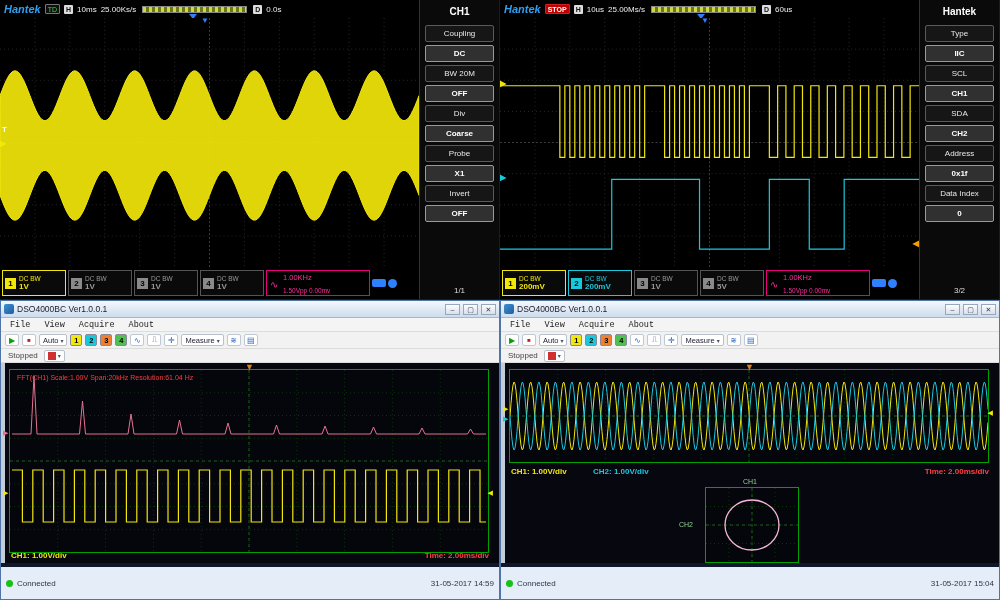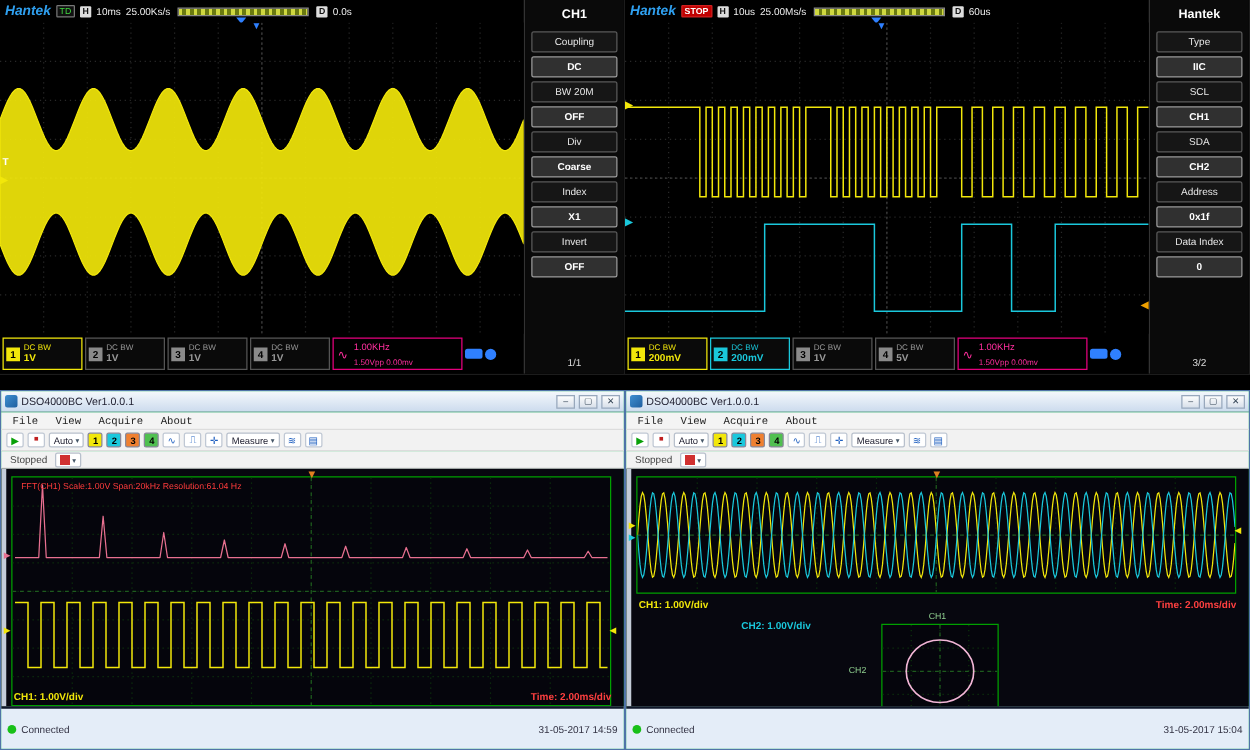--- a/index.html
+++ b/index.html
@@ -38,22 +38,22 @@
   .bticon{width:9px;height:9px;background:#2f80ff;border-radius:50%;flex:none;}
   .s-menu{width:80px;background:#0a0a0a;border-left:1px solid #333;display:flex;flex-direction:column;padding:2px 0;flex:none;}
   .menu-title{font-size:10px;color:#fff;text-align:center;margin:4px 0 8px;font-weight:bold;}
   .menu-items{flex:1;display:flex;flex-direction:column;gap:3px;padding:0 5px;}
   .mi{height:17px;line-height:16px;text-align:center;font-size:8px;border-radius:2px;overflow:hidden;white-space:nowrap;}
   .mi-label{background:#161616;border:1px solid #5a5a5a;color:#e8e8e8;}
   .mi-value{background:#303030;border:1px solid #9a9a9a;color:#fff;font-weight:bold;}
   .menu-page{font-size:8px;color:#ddd;text-align:center;margin:4px 0 2px;}
 
   
-  .app{display:flex;flex-direction:column;background:#22c55e;border:1px solid #4f74a8;font-size:9px;color:#222;
-    border-right:1px solid #4f74a8;margin-top:12px;}
+  .app{display:flex;flex-direction:column;background:#a21caf;border:1px solid #4f74a8;font-size:9px;color:#222;
+    border-right:1px solid #4f74a8;}
   .titlebar{height:17px;background:linear-gradient(#f4f8fc,#cddcee);display:flex;align-items:center;padding:0 3px;gap:3px;border-bottom:1px solid #a8b8cc;flex:none;}
   .appicon{width:10px;height:10px;background:linear-gradient(135deg,#3f8fd0,#1f5fa0);border-radius:2px;flex:none;}
   .apptitle{flex:1;font-size:8.5px;color:#223;white-space:nowrap;overflow:hidden;}
   .winbtn{width:15px;height:11px;border:1px solid #98a8bc;background:linear-gradient(#fdfdfd,#d8e0ea);font-size:7px;line-height:9px;text-align:center;color:#345;flex:none;}
   .menubar{height:14px;display:flex;align-items:center;background:#f4f4f4;border-bottom:1px solid #ddd;padding-left:2px;flex:none;}
   .menuitem{padding:0 7px;font-size:8.5px;color:#222;font-family:Liberation Mono, monospace;}
   .toolbar{display:flex;align-items:center;gap:3px;padding:0 4px;background:#f2f2f2;border-bottom:1px solid #dcdcdc;flex:none;}
   .tb-main{height:17px;}
   .tb-status{height:14px;}
   .tbtn{width:14px;height:12px;border:1px solid #c0c8d4;background:#fff;display:flex;align-items:center;justify-content:center;font-size:8px;border-radius:2px;flex:none;}
@@ -73,21 +73,21 @@
   .plotbox svg{display:block;}
   .fftbox{left:8px;top:6px;width:480px;height:184px;}
   .sinebox{left:8px;top:6px;width:480px;height:94px;}
   .xybox{left:204px;top:124px;width:94px;height:76px;}
   .fftinfo{position:absolute;left:16px;top:11px;color:#ff3c3c;font-size:7px;white-space:nowrap;}
   .trigtag{position:absolute;top:0;color:#e08020;font-size:9px;line-height:1;}
   .pmk{position:absolute;font-size:7px;line-height:1;}
   .chlab{position:absolute;bottom:3px;font-size:8px;font-weight:bold;}
   .chlab2{position:absolute;font-size:8px;font-weight:bold;}
   .xylbl{position:absolute;font-size:7px;}
-  .statusbar{height:13px;background:#e4edf8;border-top:2px solid #0f172a;display:flex;align-items:center;gap:4px;padding:16px 5px;font-size:8px;color:#334;flex:none;text-align:center;}
+  .statusbar{height:13px;background:#e4edf8;border-top:4px solid #0f172a;display:flex;align-items:center;gap:4px;padding:16px 5px;font-size:8px;color:#334;flex:none;text-align:center;}
   .dot{width:7px;height:7px;border-radius:50%;background:#18c018;flex:none;}
   .sbtime{margin-left:auto;}
 </style>
 </head>
 <body>
 
 <div class="root">
 
   <section class="scope">
     <div class="scope-left">
@@ -173,21 +173,21 @@
     </div>
     <aside class="s-menu">
       <div class="menu-title">CH1</div>
       <div class="menu-items" id="menu1items">
           <div class="mi mi-label">Coupling</div>
           <div class="mi mi-value">DC</div>
           <div class="mi mi-label">BW 20M</div>
           <div class="mi mi-value">OFF</div>
           <div class="mi mi-label">Div</div>
           <div class="mi mi-value">Coarse</div>
-          <div class="mi mi-label">Index</div>
+          <div class="mi mi-label">Probe</div>
           <div class="mi mi-value">X1</div>
           <div class="mi mi-label">Invert</div>
           <div class="mi mi-value">OFF</div>
         </div>
       <div class="menu-page">1/1</div>
     </aside>
   </section>
 
   <section class="scope">
     <div class="scope-left">
@@ -436,21 +436,21 @@
             <line x1="0" y1="46" x2="478" y2="46" stroke="#1e5a1e" stroke-dasharray="3,3"></line>
             <path d="M0,46.0L1,33.4L2,22.5L3,15.1L4,12.0L5,13.9L6,20.3L7,30.4L8,42.8L9,55.6L10,67.0L11,75.4L12,79.7L13,79.0L14,73.7L15,64.4L16,52.4L17,39.6L18,27.6L19,18.3L20,13.0L21,12.3L22,16.6L23,25.0L24,36.4L25,49.2L26,61.6L27,71.7L28,78.1L29,80.0L30,76.9L31,69.5L32,58.6L33,46.0L34,33.4L35,22.5L36,15.1L37,12.0L38,13.9L39,20.3L40,30.4L41,42.8L42,55.6L43,67.0L44,75.4L45,79.7L46,79.0L47,73.7L48,64.4L49,52.4L50,39.6L51,27.6L52,18.3L53,13.0L54,12.3L55,16.6L56,25.0L57,36.4L58,49.2L59,61.6L60,71.7L61,78.1L62,80.0L63,76.9L64,69.5L65,58.6L66,46.0L67,33.4L68,22.5L69,15.1L70,12.0L71,13.9L72,20.3L73,30.4L74,42.8L75,55.6L76,67.0L77,75.4L78,79.7L79,79.0L80,73.7L81,64.4L82,52.4L83,39.6L84,27.6L85,18.3L86,13.0L87,12.3L88,16.6L89,25.0L90,36.4L91,49.2L92,61.6L93,71.7L94,78.1L95,80.0L96,76.9L97,69.5L98,58.6L99,46.0L100,33.4L101,22.5L102,15.1L103,12.0L104,13.9L105,20.3L106,30.4L107,42.8L108,55.6L109,67.0L110,75.4L111,79.7L112,79.0L113,73.7L114,64.4L115,52.4L116,39.6L117,27.6L118,18.3L119,13.0L120,12.3L121,16.6L122,25.0L123,36.4L124,49.2L125,61.6L126,71.7L127,78.1L128,80.0L129,76.9L130,69.5L131,58.6L132,46.0L133,33.4L134,22.5L135,15.1L136,12.0L137,13.9L138,20.3L139,30.4L140,42.8L141,55.6L142,67.0L143,75.4L144,79.7L145,79.0L146,73.7L147,64.4L148,52.4L149,39.6L150,27.6L151,18.3L152,13.0L153,12.3L154,16.6L155,25.0L156,36.4L157,49.2L158,61.6L159,71.7L160,78.1L161,80.0L162,76.9L163,69.5L164,58.6L165,46.0L166,33.4L167,22.5L168,15.1L169,12.0L170,13.9L171,20.3L172,30.4L173,42.8L174,55.6L175,67.0L176,75.4L177,79.7L178,79.0L179,73.7L180,64.4L181,52.4L182,39.6L183,27.6L184,18.3L185,13.0L186,12.3L187,16.6L188,25.0L189,36.4L190,49.2L191,61.6L192,71.7L193,78.1L194,80.0L195,76.9L196,69.5L197,58.6L198,46.0L199,33.4L200,22.5L201,15.1L202,12.0L203,13.9L204,20.3L205,30.4L206,42.8L207,55.6L208,67.0L209,75.4L210,79.7L211,79.0L212,73.7L213,64.4L214,52.4L215,39.6L216,27.6L217,18.3L218,13.0L219,12.3L220,16.6L221,25.0L222,36.4L223,49.2L224,61.6L225,71.7L226,78.1L227,80.0L228,76.9L229,69.5L230,58.6L231,46.0L232,33.4L233,22.5L234,15.1L235,12.0L236,13.9L237,20.3L238,30.4L239,42.8L240,55.6L241,67.0L242,75.4L243,79.7L244,79.0L245,73.7L246,64.4L247,52.4L248,39.6L249,27.6L250,18.3L251,13.0L252,12.3L253,16.6L254,25.0L255,36.4L256,49.2L257,61.6L258,71.7L259,78.1L260,80.0L261,76.9L262,69.5L263,58.6L264,46.0L265,33.4L266,22.5L267,15.1L268,12.0L269,13.9L270,20.3L271,30.4L272,42.8L273,55.6L274,67.0L275,75.4L276,79.7L277,79.0L278,73.7L279,64.4L280,52.4L281,39.6L282,27.6L283,18.3L284,13.0L285,12.3L286,16.6L287,25.0L288,36.4L289,49.2L290,61.6L291,71.7L292,78.1L293,80.0L294,76.9L295,69.5L296,58.6L297,46.0L298,33.4L299,22.5L300,15.1L301,12.0L302,13.9L303,20.3L304,30.4L305,42.8L306,55.6L307,67.0L308,75.4L309,79.7L310,79.0L311,73.7L312,64.4L313,52.4L314,39.6L315,27.6L316,18.3L317,13.0L318,12.3L319,16.6L320,25.0L321,36.4L322,49.2L323,61.6L324,71.7L325,78.1L326,80.0L327,76.9L328,69.5L329,58.6L330,46.0L331,33.4L332,22.5L333,15.1L334,12.0L335,13.9L336,20.3L337,30.4L338,42.8L339,55.6L340,67.0L341,75.4L342,79.7L343,79.0L344,73.7L345,64.4L346,52.4L347,39.6L348,27.6L349,18.3L350,13.0L351,12.3L352,16.6L353,25.0L354,36.4L355,49.2L356,61.6L357,71.7L358,78.1L359,80.0L360,76.9L361,69.5L362,58.6L363,46.0L364,33.4L365,22.5L366,15.1L367,12.0L368,13.9L369,20.3L370,30.4L371,42.8L372,55.6L373,67.0L374,75.4L375,79.7L376,79.0L377,73.7L378,64.4L379,52.4L380,39.6L381,27.6L382,18.3L383,13.0L384,12.3L385,16.6L386,25.0L387,36.4L388,49.2L389,61.6L390,71.7L391,78.1L392,80.0L393,76.9L394,69.5L395,58.6L396,46.0L397,33.4L398,22.5L399,15.1L400,12.0L401,13.9L402,20.3L403,30.4L404,42.8L405,55.6L406,67.0L407,75.4L408,79.7L409,79.0L410,73.7L411,64.4L412,52.4L413,39.6L414,27.6L415,18.3L416,13.0L417,12.3L418,16.6L419,25.0L420,36.4L421,49.2L422,61.6L423,71.7L424,78.1L425,80.0L426,76.9L427,69.5L428,58.6L429,46.0L430,33.4L431,22.5L432,15.1L433,12.0L434,13.9L435,20.3L436,30.4L437,42.8L438,55.6L439,67.0L440,75.4L441,79.7L442,79.0L443,73.7L444,64.4L445,52.4L446,39.6L447,27.6L448,18.3L449,13.0L450,12.3L451,16.6L452,25.0L453,36.4L454,49.2L455,61.6L456,71.7L457,78.1L458,80.0L459,76.9L460,69.5L461,58.6L462,46.0L463,33.4L464,22.5L465,15.1L466,12.0L467,13.9L468,20.3L469,30.4L470,42.8L471,55.6L472,67.0L473,75.4L474,79.7L475,79.0L476,73.7L477,64.4L478,52.4" fill="none" stroke="#f2e70a" stroke-width="1"></path>
             <path d="M0,46.0L1,58.6L2,69.5L3,76.9L4,80.0L5,78.1L6,71.7L7,61.6L8,49.2L9,36.4L10,25.0L11,16.6L12,12.3L13,13.0L14,18.3L15,27.6L16,39.6L17,52.4L18,64.4L19,73.7L20,79.0L21,79.7L22,75.4L23,67.0L24,55.6L25,42.8L26,30.4L27,20.3L28,13.9L29,12.0L30,15.1L31,22.5L32,33.4L33,46.0L34,58.6L35,69.5L36,76.9L37,80.0L38,78.1L39,71.7L40,61.6L41,49.2L42,36.4L43,25.0L44,16.6L45,12.3L46,13.0L47,18.3L48,27.6L49,39.6L50,52.4L51,64.4L52,73.7L53,79.0L54,79.7L55,75.4L56,67.0L57,55.6L58,42.8L59,30.4L60,20.3L61,13.9L62,12.0L63,15.1L64,22.5L65,33.4L66,46.0L67,58.6L68,69.5L69,76.9L70,80.0L71,78.1L72,71.7L73,61.6L74,49.2L75,36.4L76,25.0L77,16.6L78,12.3L79,13.0L80,18.3L81,27.6L82,39.6L83,52.4L84,64.4L85,73.7L86,79.0L87,79.7L88,75.4L89,67.0L90,55.6L91,42.8L92,30.4L93,20.3L94,13.9L95,12.0L96,15.1L97,22.5L98,33.4L99,46.0L100,58.6L101,69.5L102,76.9L103,80.0L104,78.1L105,71.7L106,61.6L107,49.2L108,36.4L109,25.0L110,16.6L111,12.3L112,13.0L113,18.3L114,27.6L115,39.6L116,52.4L117,64.4L118,73.7L119,79.0L120,79.7L121,75.4L122,67.0L123,55.6L124,42.8L125,30.4L126,20.3L127,13.9L128,12.0L129,15.1L130,22.5L131,33.4L132,46.0L133,58.6L134,69.5L135,76.9L136,80.0L137,78.1L138,71.7L139,61.6L140,49.2L141,36.4L142,25.0L143,16.6L144,12.3L145,13.0L146,18.3L147,27.6L148,39.6L149,52.4L150,64.4L151,73.7L152,79.0L153,79.7L154,75.4L155,67.0L156,55.6L157,42.8L158,30.4L159,20.3L160,13.9L161,12.0L162,15.1L163,22.5L164,33.4L165,46.0L166,58.6L167,69.5L168,76.9L169,80.0L170,78.1L171,71.7L172,61.6L173,49.2L174,36.4L175,25.0L176,16.6L177,12.3L178,13.0L179,18.3L180,27.6L181,39.6L182,52.4L183,64.4L184,73.7L185,79.0L186,79.7L187,75.4L188,67.0L189,55.6L190,42.8L191,30.4L192,20.3L193,13.9L194,12.0L195,15.1L196,22.5L197,33.4L198,46.0L199,58.6L200,69.5L201,76.9L202,80.0L203,78.1L204,71.7L205,61.6L206,49.2L207,36.4L208,25.0L209,16.6L210,12.3L211,13.0L212,18.3L213,27.6L214,39.6L215,52.4L216,64.4L217,73.7L218,79.0L219,79.7L220,75.4L221,67.0L222,55.6L223,42.8L224,30.4L225,20.3L226,13.9L227,12.0L228,15.1L229,22.5L230,33.4L231,46.0L232,58.6L233,69.5L234,76.9L235,80.0L236,78.1L237,71.7L238,61.6L239,49.2L240,36.4L241,25.0L242,16.6L243,12.3L244,13.0L245,18.3L246,27.6L247,39.6L248,52.4L249,64.4L250,73.7L251,79.0L252,79.7L253,75.4L254,67.0L255,55.6L256,42.8L257,30.4L258,20.3L259,13.9L260,12.0L261,15.1L262,22.5L263,33.4L264,46.0L265,58.6L266,69.5L267,76.9L268,80.0L269,78.1L270,71.7L271,61.6L272,49.2L273,36.4L274,25.0L275,16.6L276,12.3L277,13.0L278,18.3L279,27.6L280,39.6L281,52.4L282,64.4L283,73.7L284,79.0L285,79.7L286,75.4L287,67.0L288,55.6L289,42.8L290,30.4L291,20.3L292,13.9L293,12.0L294,15.1L295,22.5L296,33.4L297,46.0L298,58.6L299,69.5L300,76.9L301,80.0L302,78.1L303,71.7L304,61.6L305,49.2L306,36.4L307,25.0L308,16.6L309,12.3L310,13.0L311,18.3L312,27.6L313,39.6L314,52.4L315,64.4L316,73.7L317,79.0L318,79.7L319,75.4L320,67.0L321,55.6L322,42.8L323,30.4L324,20.3L325,13.9L326,12.0L327,15.1L328,22.5L329,33.4L330,46.0L331,58.6L332,69.5L333,76.9L334,80.0L335,78.1L336,71.7L337,61.6L338,49.2L339,36.4L340,25.0L341,16.6L342,12.3L343,13.0L344,18.3L345,27.6L346,39.6L347,52.4L348,64.4L349,73.7L350,79.0L351,79.7L352,75.4L353,67.0L354,55.6L355,42.8L356,30.4L357,20.3L358,13.9L359,12.0L360,15.1L361,22.5L362,33.4L363,46.0L364,58.6L365,69.5L366,76.9L367,80.0L368,78.1L369,71.7L370,61.6L371,49.2L372,36.4L373,25.0L374,16.6L375,12.3L376,13.0L377,18.3L378,27.6L379,39.6L380,52.4L381,64.4L382,73.7L383,79.0L384,79.7L385,75.4L386,67.0L387,55.6L388,42.8L389,30.4L390,20.3L391,13.9L392,12.0L393,15.1L394,22.5L395,33.4L396,46.0L397,58.6L398,69.5L399,76.9L400,80.0L401,78.1L402,71.7L403,61.6L404,49.2L405,36.4L406,25.0L407,16.6L408,12.3L409,13.0L410,18.3L411,27.6L412,39.6L413,52.4L414,64.4L415,73.7L416,79.0L417,79.7L418,75.4L419,67.0L420,55.6L421,42.8L422,30.4L423,20.3L424,13.9L425,12.0L426,15.1L427,22.5L428,33.4L429,46.0L430,58.6L431,69.5L432,76.9L433,80.0L434,78.1L435,71.7L436,61.6L437,49.2L438,36.4L439,25.0L440,16.6L441,12.3L442,13.0L443,18.3L444,27.6L445,39.6L446,52.4L447,64.4L448,73.7L449,79.0L450,79.7L451,75.4L452,67.0L453,55.6L454,42.8L455,30.4L456,20.3L457,13.9L458,12.0L459,15.1L460,22.5L461,33.4L462,46.0L463,58.6L464,69.5L465,76.9L466,80.0L467,78.1L468,71.7L469,61.6L470,49.2L471,36.4L472,25.0L473,16.6L474,12.3L475,13.0L476,18.3L477,27.6L478,39.6" fill="none" stroke="#1ac8dc" stroke-width="1"></path>
           </svg>
       </div>
       <span class="trigtag" style="left:244px">▼</span>
       <span class="pmk" style="left:2px;top:42px;color:#f2e70a">▶</span>
       <span class="pmk" style="left:2px;top:52px;color:#1ac8dc">▶</span>
       <span class="pmk" style="right:6px;top:46px;color:#f2e70a">◀</span>
       <span class="chlab2" style="left:10px;top:104px;color:#f2e70a">CH1: 1.00V/div</span>
-      <span class="chlab2" style="left:92px;top:121px;color:#1ac8dc">CH2: 1.00V/div</span>
+      <span class="chlab2" style="left:92px;top:104px;color:#1ac8dc">CH2: 1.00V/div</span>
       <span class="chlab2" style="right:10px;top:104px;color:#ff4040">Time: 2.00ms/div</span>
       <span class="xylbl" style="left:0;right:0;top:115px;text-align:center;color:#8fcf8f">CH1</span>
       <span class="xylbl" style="left:178px;top:158px;color:#8fcf8f">CH2</span>
       <div class="plotbox xybox">
         <svg id="xysvg" width="92" height="74">
             <line x1="23.0" y1="0" x2="23.0" y2="74" stroke="#0d330d" stroke-dasharray="1,3"></line>
             <line x1="46.0" y1="0" x2="46.0" y2="74" stroke="#0d330d" stroke-dasharray="1,3"></line>
             <line x1="69.0" y1="0" x2="69.0" y2="74" stroke="#0d330d" stroke-dasharray="1,3"></line>
             <line x1="0" y1="18.5" x2="92" y2="18.5" stroke="#0d330d" stroke-dasharray="1,3"></line>
             <line x1="0" y1="37.0" x2="92" y2="37.0" stroke="#0d330d" stroke-dasharray="1,3"></line>

